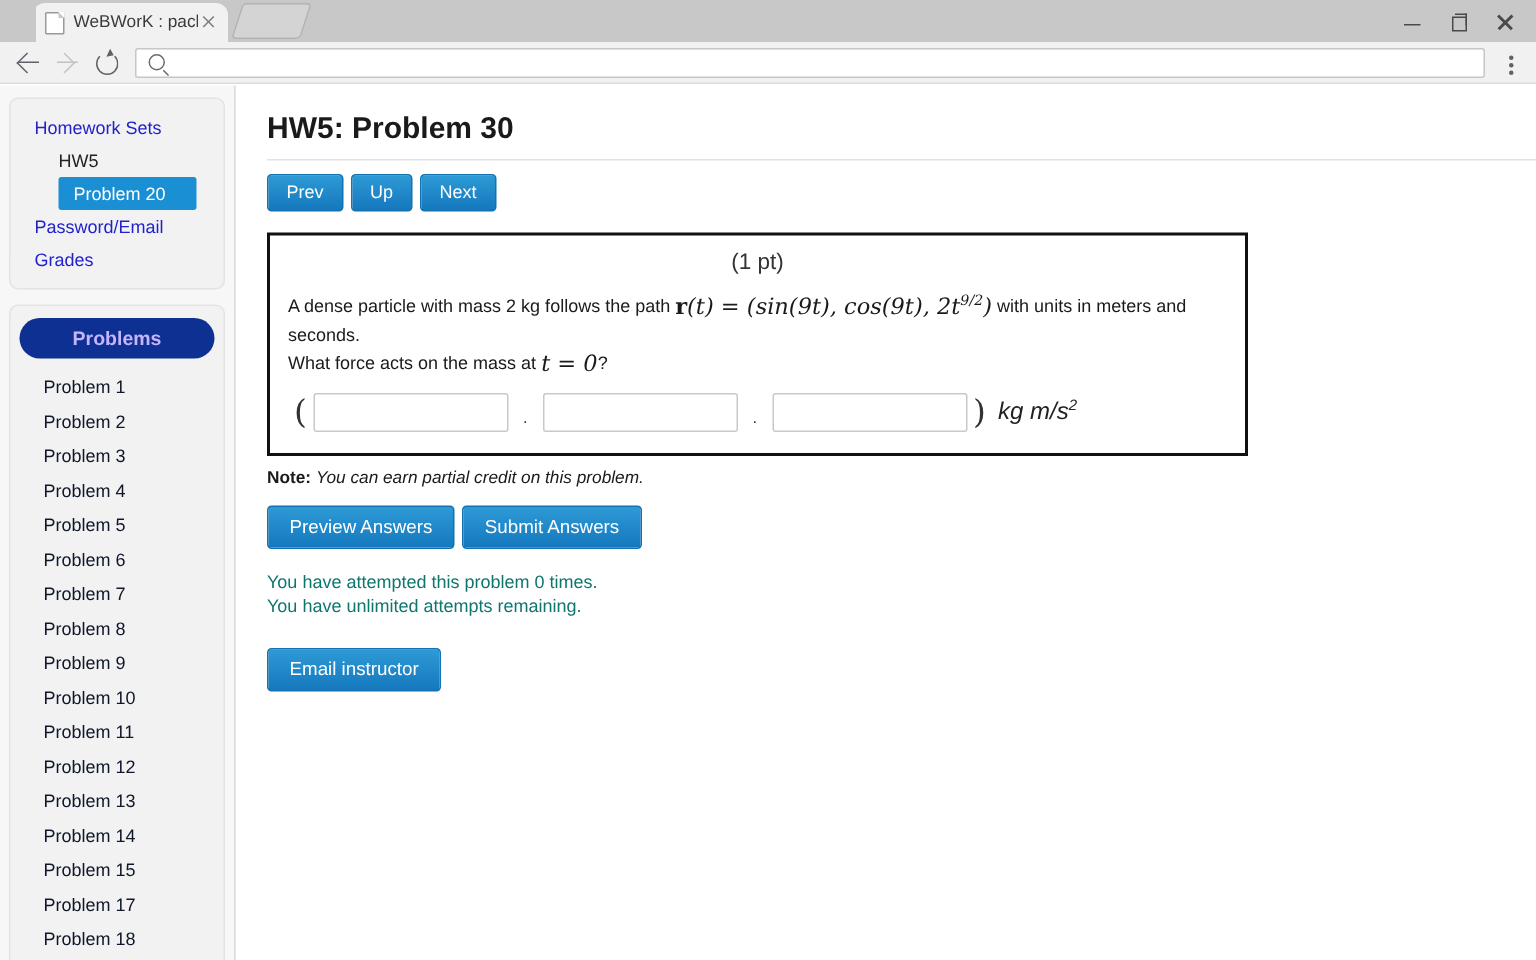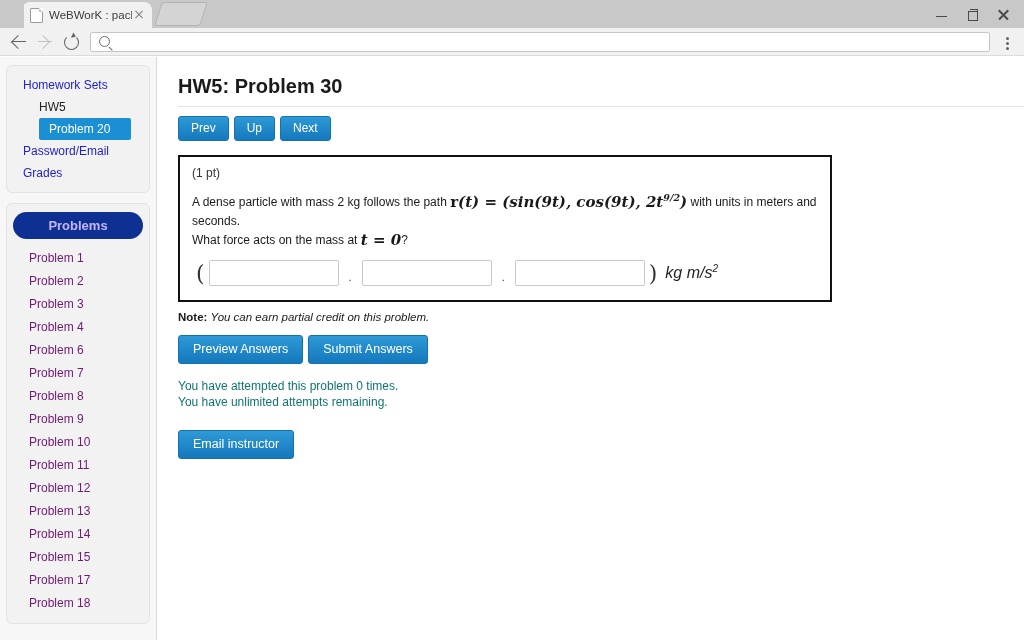--- a/index.html
+++ b/index.html
@@ -69,37 +69,37 @@
   .sidebar{position:absolute;left:0;top:0;width:157px;height:583px;background:#f7f7f7;
        border-right:1px solid #d9d9d9;box-sizing:border-box;padding:8px 6px 0 6px;overflow:hidden;}
   .card{background:#f2f2f2;border:1px solid #e3e3e3;border-radius:6px;padding:8px 0;margin-bottom:10px;}
   .navlink{display:block;font-size:12px;color:#2222cc;padding:3px 0 3px 16px;line-height:16px;
        text-decoration:none;white-space:nowrap;}
   .navlink.sub{padding-left:32px;color:#222;}
   .navlink.active{background:#1b8fd4;color:#fff;margin-left:32px;padding-left:10px;width:92px;
        box-sizing:border-box;border-radius:2px;}
   .problems-head{background:#0d3092;color:#c4b5fd;font-weight:bold;font-size:13px;text-align:center;
        border-radius:14px;padding:6px 0;margin:0 6px 8px 6px;}
-  .plink{display:block;font-size:12px;color:#701a75;padding:4px 0 4px 22px;line-height:15px;
+  .plink{display:block;font-size:12px;color:#0f172a;padding:4px 0 4px 22px;line-height:15px;
        text-decoration:none;white-space:nowrap;}
 
   .content{position:absolute;left:157px;top:0;right:0;height:583px;padding:18px 0 0 21px;
        box-sizing:border-box;}
   .ptitle{font-size:20px;font-weight:bold;color:#1a1a1a;margin:0 0 8px 0;}
   .divider{height:1px;background:#e2e2e2;width:848px;margin-bottom:9px;}
   .btnrow{display:flex;gap:5px;margin-bottom:14px;}
   .btn{background:linear-gradient(#2e9ad6,#1478bd);border:1px solid #1572b0;color:#fff;
        font-size:12px;padding:5px 12px;border-radius:3px;line-height:13px;}
   .btn.lg{padding:7px 14px;font-size:12.5px;}
 
   .probbox{border:2px solid #111;width:654px;box-sizing:border-box;padding:9px 12px 14px 12px;
        background:#fff;}
-  .pts{font-size:12px;color:#333;margin-bottom:8px;}
+  .pts{font-size:15px;color:#333;margin-bottom:8px;text-align:center;}
   .stmt{font-size:12px;color:#1a1a1a;line-height:19px;}
-  .mth{font-family:"DejaVu Serif",serif;font-style:italic;font-size:15px;vertical-align:-1px;font-weight:bold;}
+  .mth{font-family:"DejaVu Serif",serif;font-style:italic;font-size:15px;vertical-align:-1px;}
   .mth b{font-style:normal;}
   .sup{font-size:9.5px;vertical-align:super;font-style:italic;}
   .ansrow{display:flex;align-items:center;margin-top:10px;gap:0;}
   .paren{font-family:"DejaVu Serif",serif;font-size:22px;color:#333;padding:0 4px;}
   .ansbox{width:124px;height:22px;border:1px solid #c9c9c9;background:#fff;border-radius:2px;}
   .comma{font-size:11px;color:#333;padding:0 10px;align-self:flex-end;padding-bottom:3px;}
   .units{font-family:Liberation Sans, sans-serif;font-style:italic;font-size:16px;color:#222;margin-left:4px;}
   .units sup{font-size:10px;}
 
   .note{font-size:11.5px;color:#1a1a1a;margin:9px 0 12px 0;}
@@ -160,20 +160,21 @@
         <a class="navlink">Password/Email</a>
         <a class="navlink">Grades</a>
       </div>
       <div class="card">
         <div class="problems-head">Problems</div>
         <div id="problem-list">
             <a class="plink">Problem 1</a>
             <a class="plink">Problem 2</a>
             <a class="plink">Problem 3</a>
             <a class="plink">Problem 4</a>
+            <a class="plink">Problem 5</a>
             <a class="plink">Problem 6</a>
             <a class="plink">Problem 7</a>
             <a class="plink">Problem 8</a>
             <a class="plink">Problem 9</a>
             <a class="plink">Problem 10</a>
             <a class="plink">Problem 11</a>
             <a class="plink">Problem 12</a>
             <a class="plink">Problem 13</a>
             <a class="plink">Problem 14</a>
             <a class="plink">Problem 15</a>

